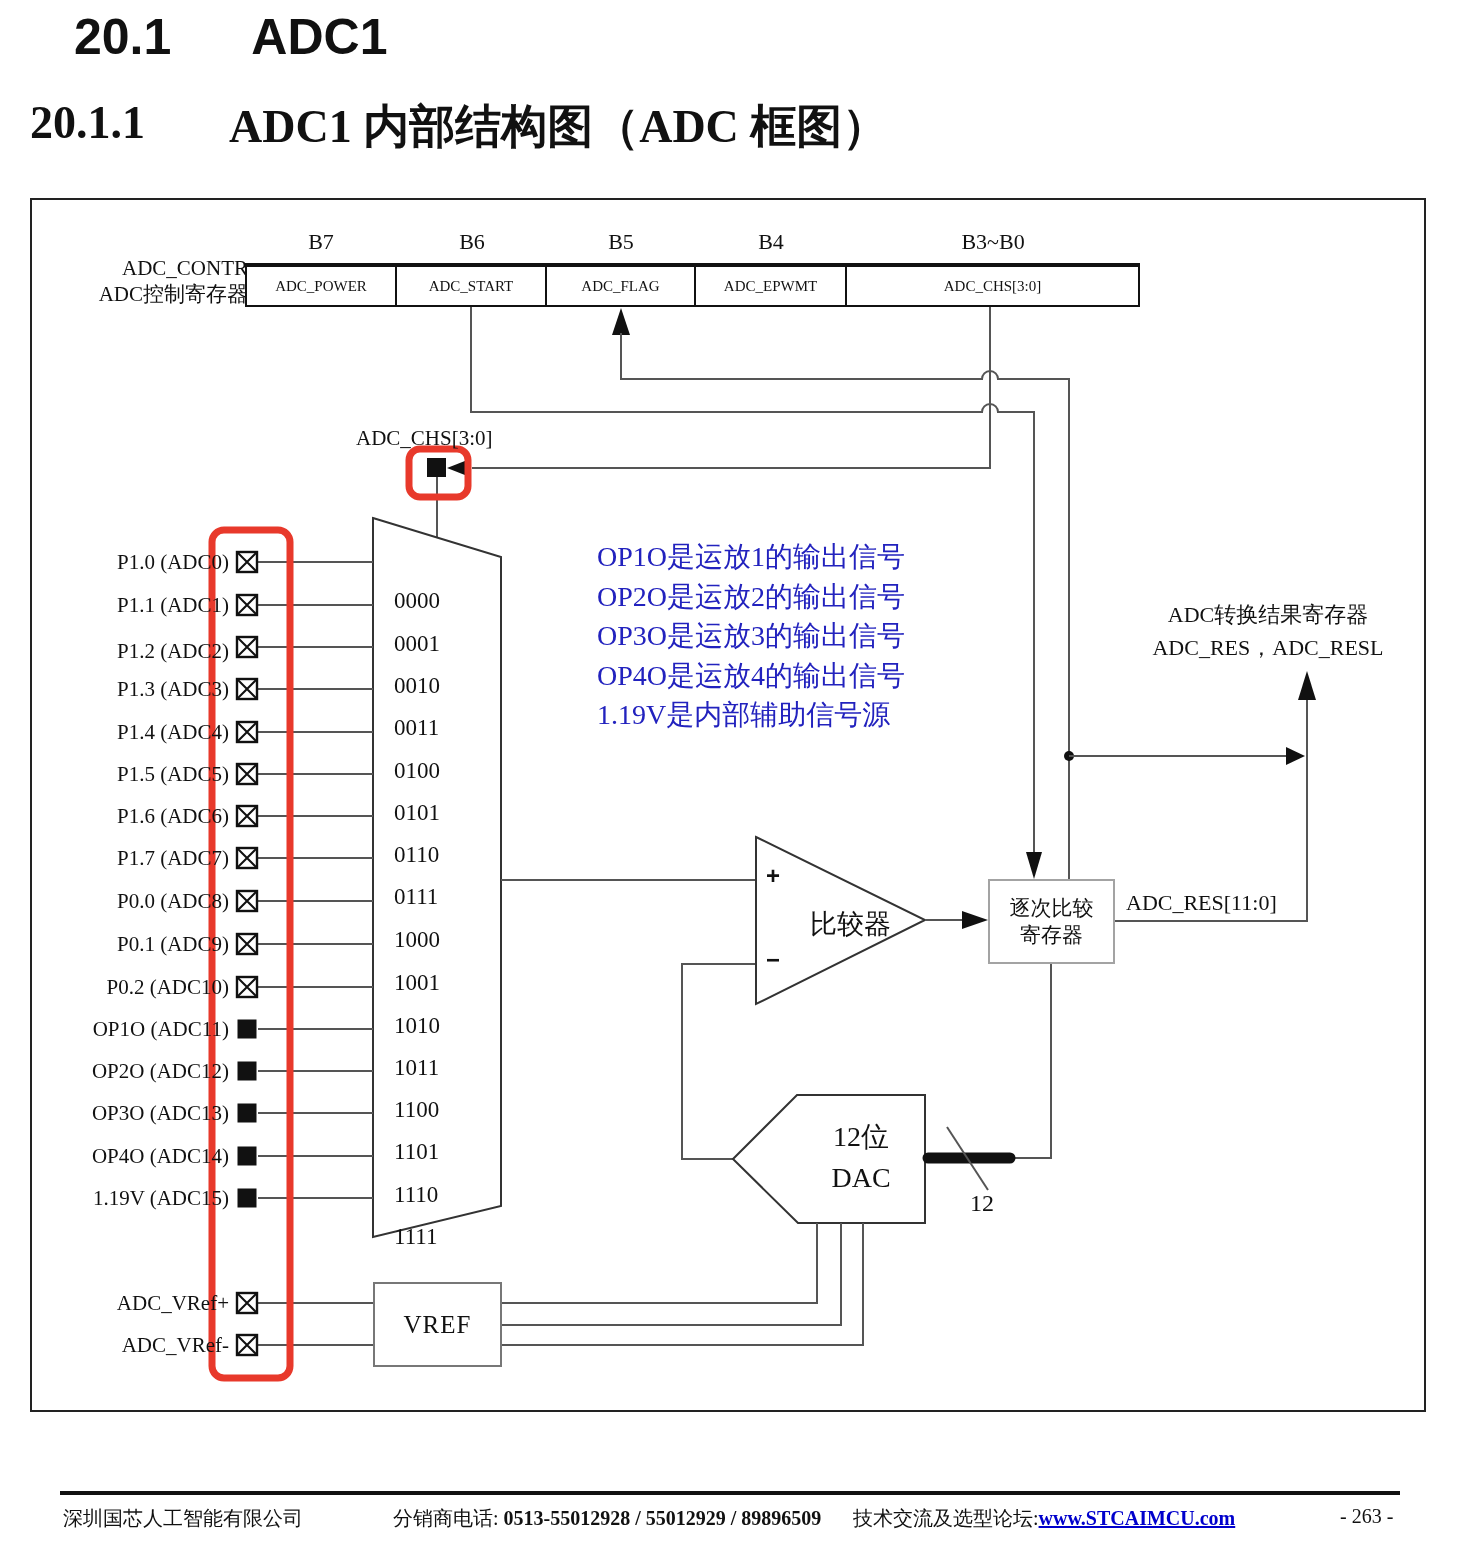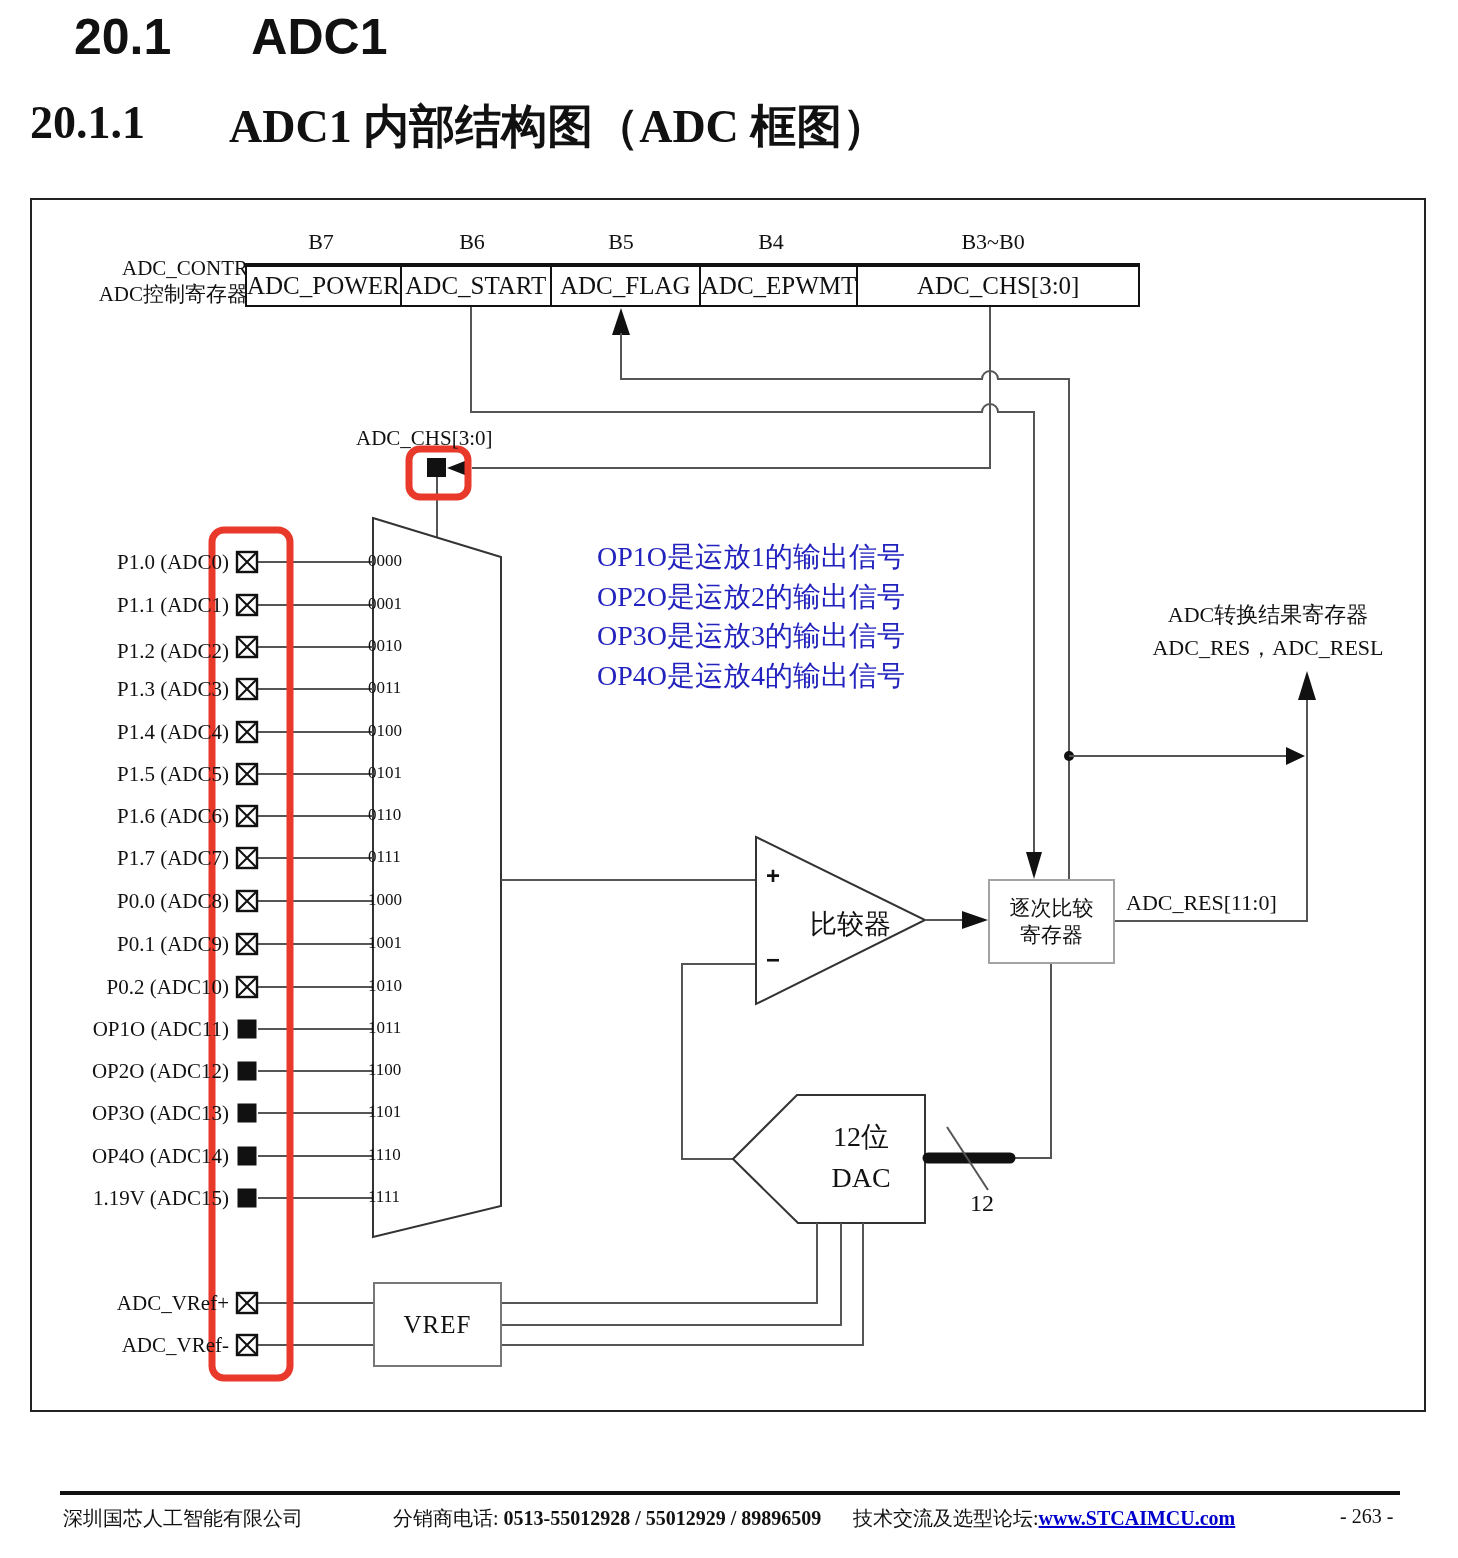--- a/index.html
+++ b/index.html
@@ -19,21 +19,21 @@
       font-family:"Liberation Sans","DejaVu Sans",sans-serif;font-weight:bold;font-size:50px;margin-left:44px;}
   .h2{position:absolute;left:30px;top:96px;display:flex;gap:84px;font-weight:bold;font-size:46px;}
   
   .frame{position:absolute;left:30px;top:198px;width:1396px;height:1214px;
          border:2px solid #222;box-sizing:border-box;}
   
   .regname{left:40px;top:255px;width:208px;text-align:right;font-size:21px;line-height:26px;white-space:nowrap;}
   .bitlab{position:absolute;top:229px;width:160px;margin-left:-80px;text-align:center;font-size:22px;white-space:nowrap;}
   .regrow{position:absolute;left:245px;top:263px;width:895px;height:44px;display:flex;
           border:2px solid #111;border-top-width:4px;box-sizing:border-box;background:#fff;}
-  .regcell{display:flex;align-items:center;justify-content:center;font-size:25px;
+  .regcell{display:flex;align-items:center;justify-content:center;font-size:15px;
            border-right:2px solid #111;box-sizing:border-box;height:100%;white-space:nowrap;}
   .regcell:last-child{border-right:none;}
   .selectlab{left:356px;top:426px;font-size:21px;}
   
   .notes{position:absolute;left:597px;top:537px;font-size:28px;line-height:39.5px;color:var(--note-blue);}
   
   .resreg{left:1125px;top:598px;width:286px;text-align:center;font-size:22px;line-height:33px;white-space:nowrap;}
   .resbus{left:1126px;top:890px;font-size:22px;}
   
   .sarbox{position:absolute;left:988px;top:879px;width:127px;height:85px;border:2px solid #a3a3a3;
@@ -42,21 +42,21 @@
   .vrefbox{position:absolute;left:373px;top:1282px;width:129px;height:85px;border:2px solid #777;
            box-sizing:border-box;background:#fff;display:flex;align-items:center;justify-content:center;
            font-size:25px;letter-spacing:1px;}
   
   .cmpsign{font-family:"Liberation Sans","DejaVu Sans",sans-serif;font-weight:bold;font-size:24px;}
   .cmplabel{left:775px;top:906px;width:116px;text-align:right;font-size:27px;}
   .dactext{left:797px;top:1116px;width:128px;text-align:center;font-size:28px;line-height:41px;}
   .buswidth{left:970px;top:1190px;font-size:24px;}
   
   .inlabel{width:186px;left:43px;text-align:right;font-size:21px;height:30px;line-height:30px;}
-  .mcode{left:368px;font-size:17px;}
+  .mcode{left:394px;font-size:23px;margin-top:37px;}
   
   .frule{position:absolute;left:60px;top:1491px;width:1340px;height:4px;background:#111;}
   .f{position:absolute;top:1505px;font-size:20px;white-space:nowrap;}
   .f b{font-weight:bold;}
   .flink{color:var(--link-blue);font-weight:bold;text-decoration:underline;cursor:pointer;}
   
   .w{stroke:#555;stroke-width:2;fill:none;}
   .shape{fill:#fff;stroke:#333;stroke-width:2;}
   .ah{fill:#111;stroke:none;}
   .dot{fill:#111;}
@@ -200,20 +200,21 @@
       <div class="regcell" style="flex: 1 1 0%;">ADC_CHS[3:0]</div>
     </div>
 
   <div class="t selectlab">ADC_CHS[3:0]</div>
 
   <div class="notes" id="notes">
       <div>OP1O是运放1的输出信号</div>
       <div>OP2O是运放2的输出信号</div>
       <div>OP3O是运放3的输出信号</div>
       <div>OP4O是运放4的输出信号</div>
+      <div>1.19V是内部辅助信号源</div>
     </div>
 
   <div class="t resreg">
     <div>ADC转换结果寄存器</div>
     <div>ADC_RES，ADC_RESL</div>
   </div>
   <div class="t resbus">ADC_RES[11:0]</div>
 
   <div class="t cmpsign" style="left:766px;top:862px">+</div>
   <div class="t cmpsign" style="left:766px;top:946px">−</div>

